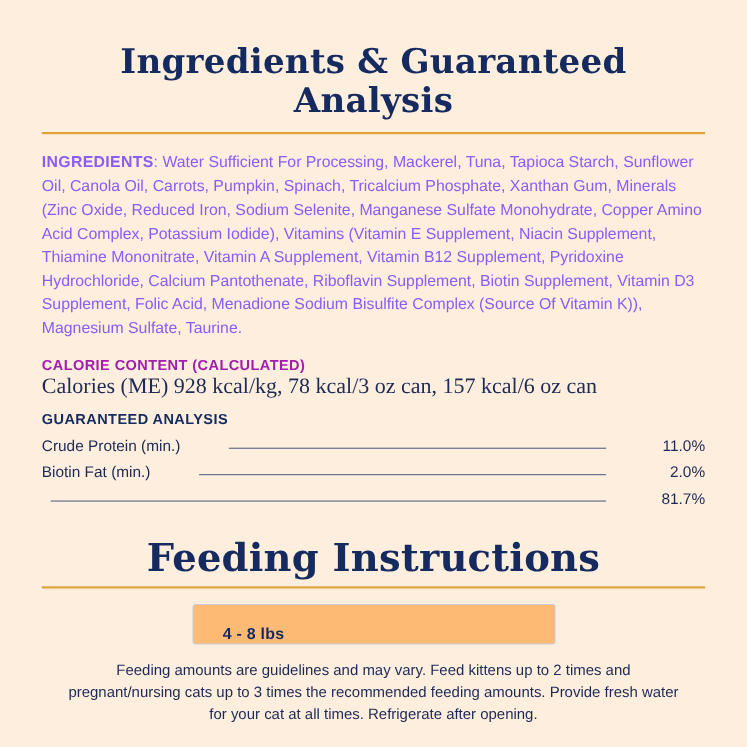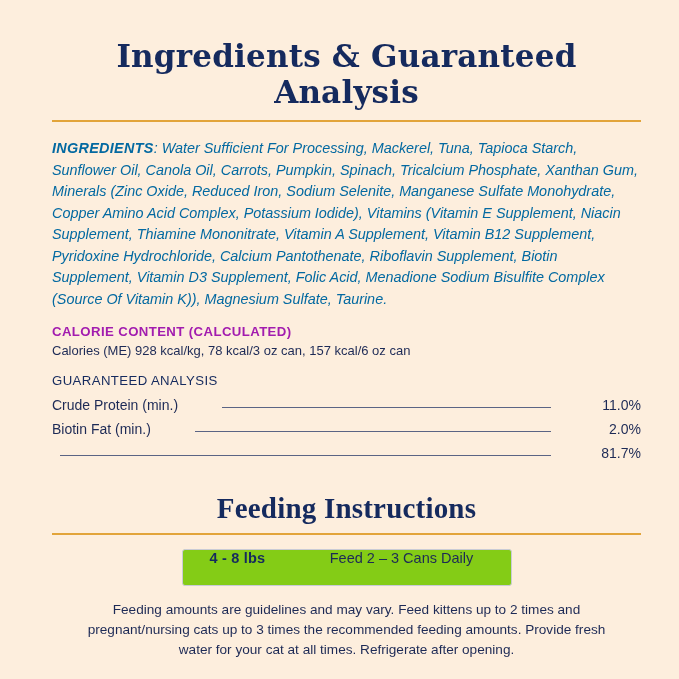--- a/index.html
+++ b/index.html
@@ -11,21 +11,21 @@
     height: 679px;
     background: #fdeedd;
     font-family: "Liberation Sans", sans-serif;
     color: #1d2a56;
     overflow: hidden;
   }
   .page {
     width: 679px;
     height: 679px;
     box-sizing: border-box;
-    padding: 34px 38px 10px 52px;
+    padding: 34px 38px 10px 38px;
     position: relative;
   }
 
   
   .section-title {
     text-align: center;
     font-family: "DejaVu Serif", serif;
     font-weight: bold;
     color: #152a5e;
     letter-spacing: 0.2px;
@@ -34,60 +34,59 @@
     font-size: 31px;
     line-height: 36px;
     margin: 4px 0 0 0;
   }
   .rule {
     height: 2px;
     background: #e2a43a;
     margin: 10px 0 16px 0;
   }
   #feeding-title {
-    font-size: 29px;
+    font-size: 35px;
     line-height: 34px;
     margin: 0;
-    font-family: Liberation Serif, serif;
   }
 
   
   .body-text {
     font-size: 14.4px;
     line-height: 21.5px;
-    color: #0369a1;
+    color: #8b5cf6;
     text-align: left;
     margin: 0;
-    font-style: italic;
   }
   .lead-label {
     font-weight: bold;
     letter-spacing: 0.3px;
   }
 
   .sub-head {
     font-size: 13.2px;
     font-weight: bold;
     letter-spacing: 0.4px;
     color: #a21caf;
     margin: 14px 0 2px 0;
   }
   .sub-body {
-    font-size: 13px;
+    font-size: 20px;
     line-height: 20px;
     margin: 0;
+    font-family: Liberation Serif, serif;
   }
 
   
   .ga-block {
     margin-top: 12px;
   }
   .ga-head {
     font-size: 13.2px;
-    font-weight: normal;
+    font-weight: bold;
     letter-spacing: 0.4px;
     color: #152a5e;
     margin-bottom: 5px;
   }
   .ga-row {
     display: flex;
     align-items: center;
     font-size: 14px;
     line-height: 22px;
     padding: 1px 0;
@@ -114,24 +113,24 @@
     height: 2px;
     background: #e2a43a;
     margin: 8px 0 14px 0;
   }
   .feed-table {
     width: 330px;
     margin: 0 auto;
   }
   .feed-row {
     display: flex;
-    align-items: flex-start;
+    align-items: flex-end;
     border: 1px solid #c9cbd6;
     border-radius: 3px;
-    background: #84cc16;
+    background: #fdba74;
     height: 35px;
     margin-bottom: 9px;
     overflow: hidden;
   }
   .feed-weight {
     width: 110px;
     text-align: center;
     font-size: 14.5px;
     font-weight: bold;
     color: #152a5e;
@@ -189,20 +188,19 @@
   </div>
 
   <div class="feeding">
     <h2 class="section-title" id="feeding-title">Feeding Instructions</h2>
 
     <div class="feeding-rule"></div>
 
     <div class="feed-table">
       <div class="feed-row">
         <div class="feed-weight">4 - 8 lbs</div>
-        <div class="feed-amount">Feed 2 – 3 Cans Daily</div>
       </div>
     </div>
 
     <p class="note">Feeding amounts are guidelines and may vary. Feed kittens up to 2 times and pregnant/nursing cats up to 3 times the recommended feeding amounts. Provide fresh water for your cat at all times. Refrigerate after opening.</p>
   </div>
 
 </div>
 
 </body></html>

